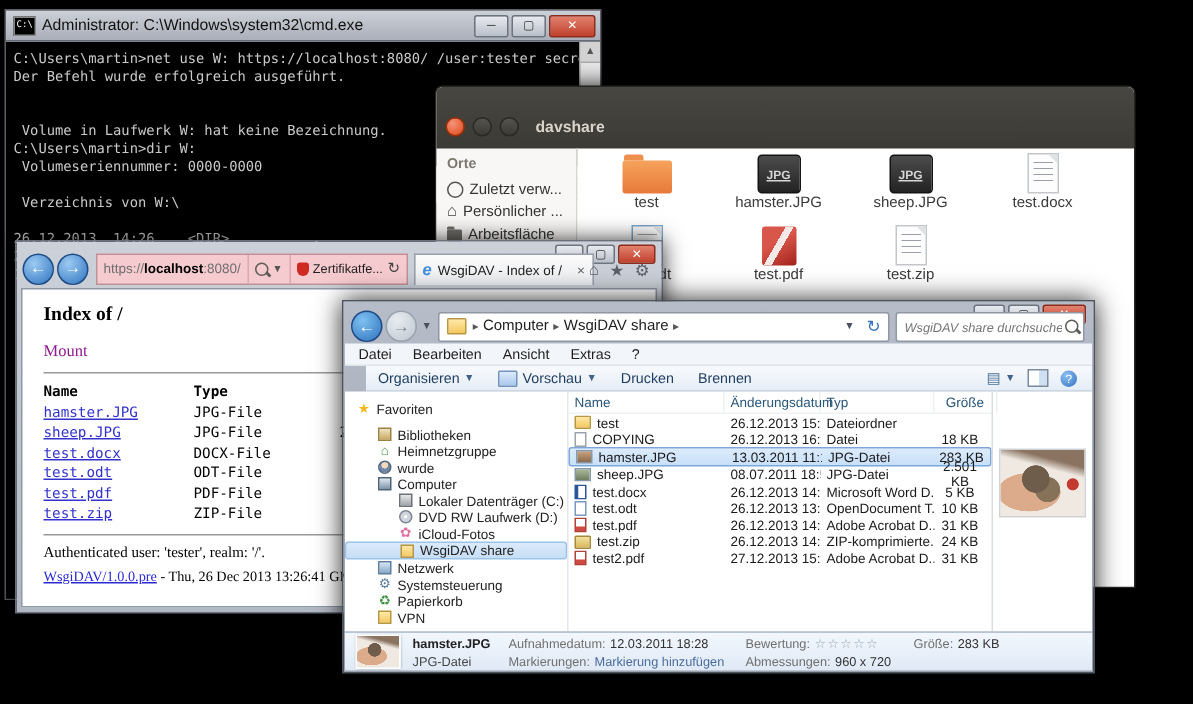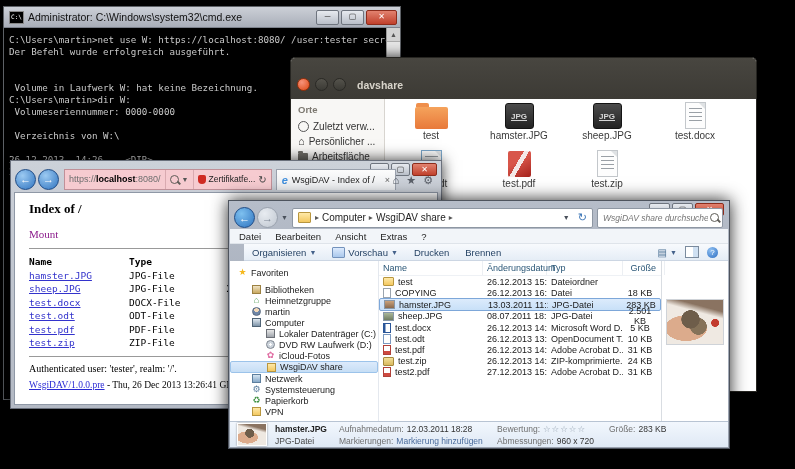--- a/index.html
+++ b/index.html
@@ -509,21 +509,21 @@
         <div class="xsb-item lvl1">
             <span class="sic sic-lib"></span>
             <span>Bibliotheken</span>
           </div>
         <div class="xsb-item lvl1">
             <span class="sic sic-home">⌂</span>
             <span>Heimnetzgruppe</span>
           </div>
         <div class="xsb-item lvl1">
             <span class="sic sic-user"></span>
-            <span>martin</span>
+            <span>wurde</span>
           </div>
         <div class="xsb-item lvl1">
             <span class="sic sic-computer"></span>
             <span>Computer</span>
           </div>
         <div class="xsb-item lvl2">
             <span class="sic sic-drive"></span>
             <span>Lokaler Datenträger (C:)</span>
           </div>
         <div class="xsb-item lvl2">

